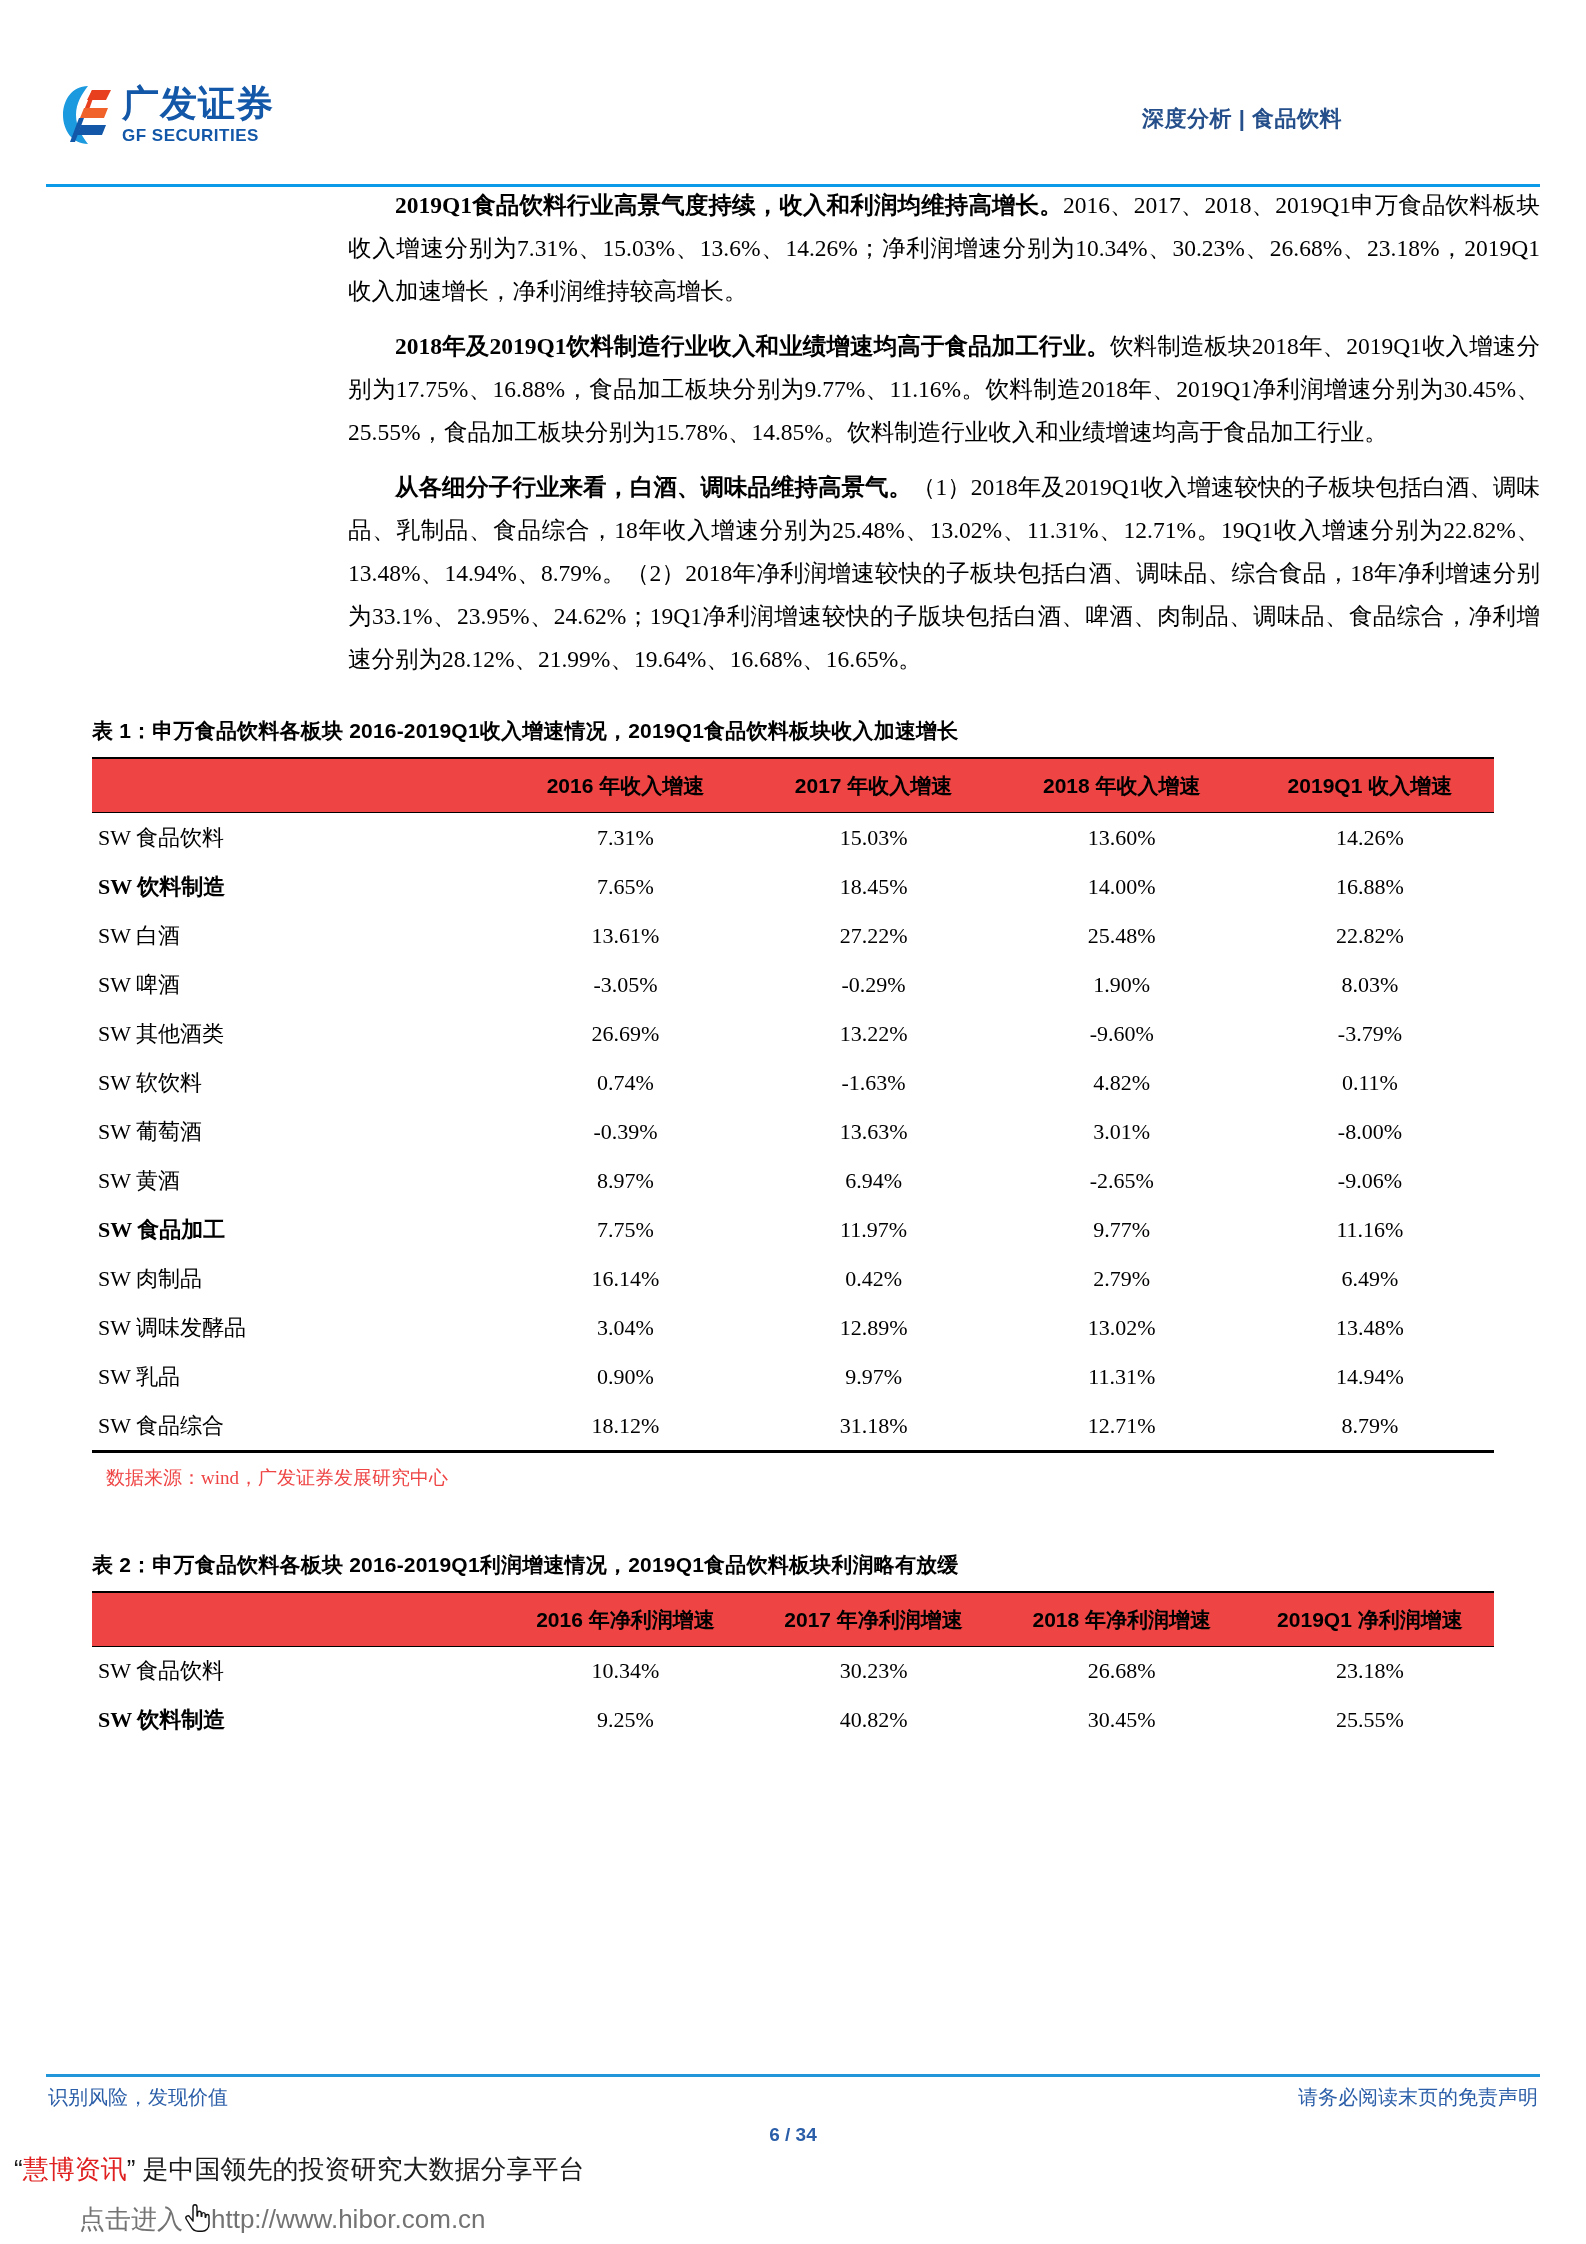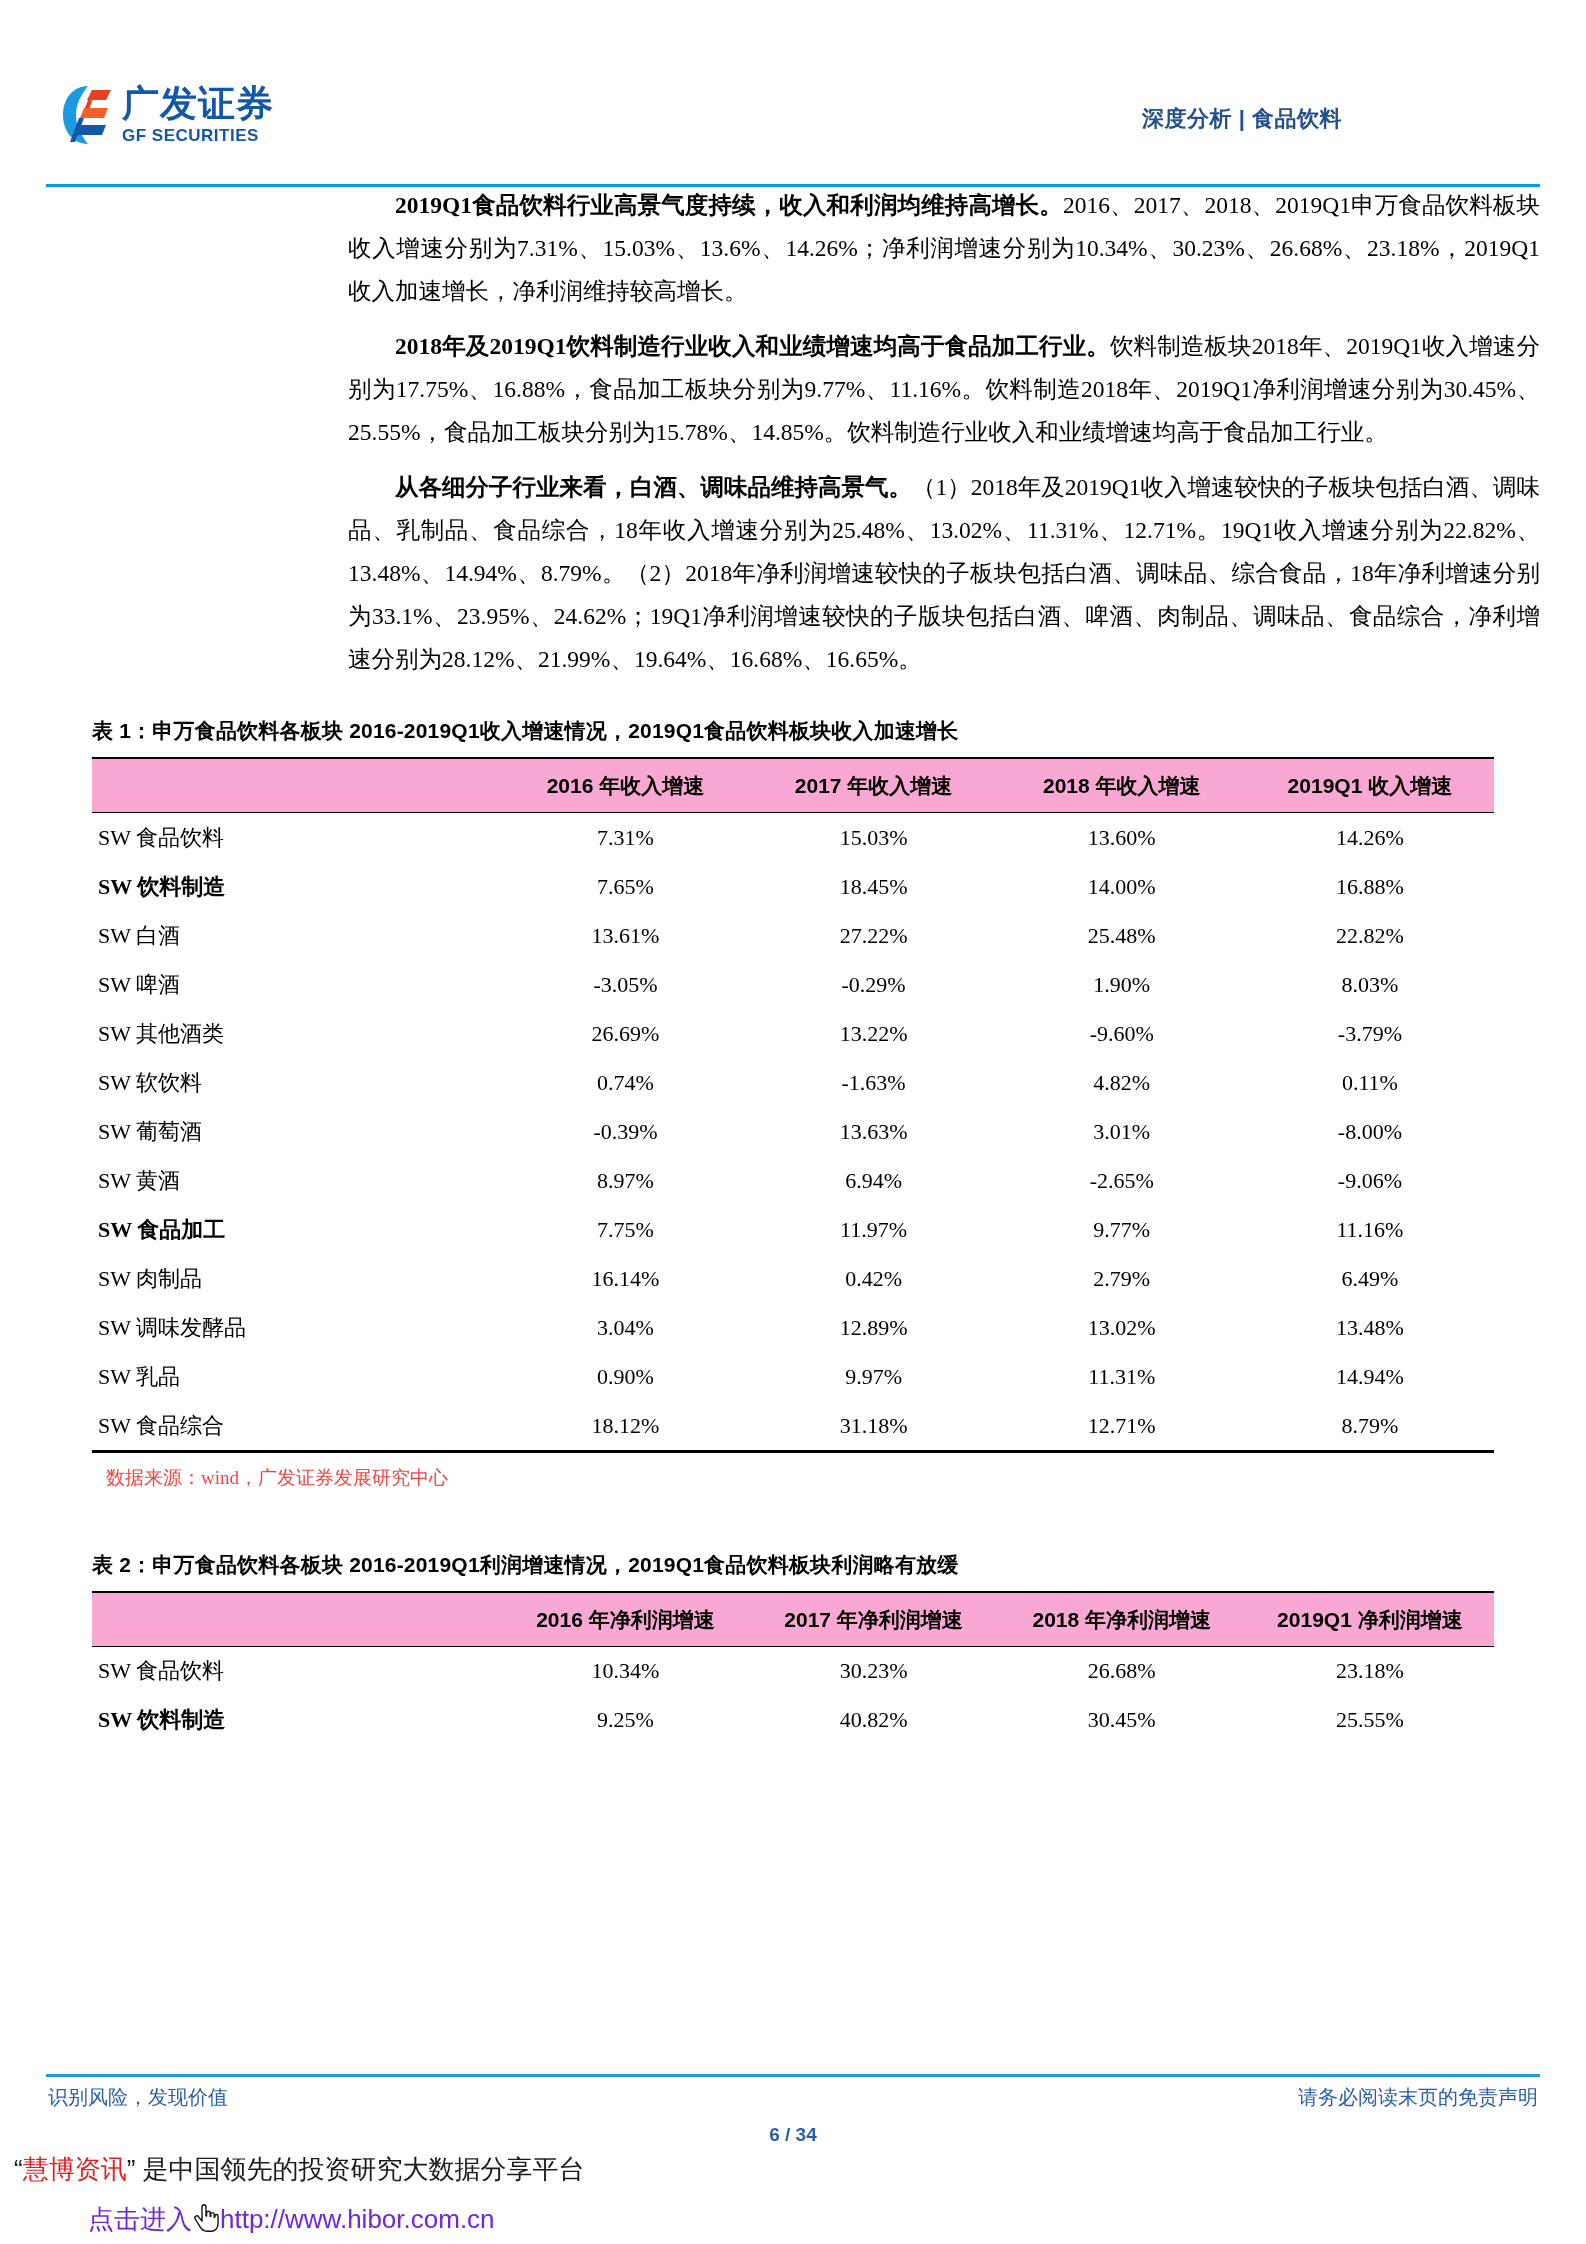--- a/index.html
+++ b/index.html
@@ -141,21 +141,21 @@
   }
   table.data-table {
     width: 1402px;
     border-collapse: collapse;
     table-layout: fixed;
   }
   table.data-table col.c0 { width: 29.2%; }
   table.data-table col.cx { width: 17.7%; }
 
   table.data-table thead th {
-    background: #f9a8d4;
+    background: #ef4444;
     font-family: "Liberation Sans", "DejaVu Sans", sans-serif;
     font-size: 21px;
     font-weight: bold;
     text-align: center;
     padding: 13px 4px 12px 4px;
     color: #000;
     border: none;
   }
   table.data-table thead tr {
     border-top: 2.5px solid #000;
@@ -242,25 +242,25 @@
     left: 14px;
     top: 4px;
     font-family: "Liberation Sans", "DejaVu Sans", sans-serif;
     font-size: 26px;
     color: #1a1a1a;
     white-space: nowrap;
   }
   .promo-brand { color: #e02020; }
   .promo-line2 {
     position: absolute;
-    left: 88px;
+    left: 79px;
     top: 54px;
     font-family: "Liberation Sans", "DejaVu Sans", sans-serif;
     font-size: 26px;
-    color: #6d28d9;
+    color: #737373;
     white-space: nowrap;
     display: flex;
     align-items: center;
   }
   .cursor-glyph {
     display: inline-block;
     font-size: 26px;
     line-height: 26px;
     margin: 0 1px 0 1px;
     color: #111;

